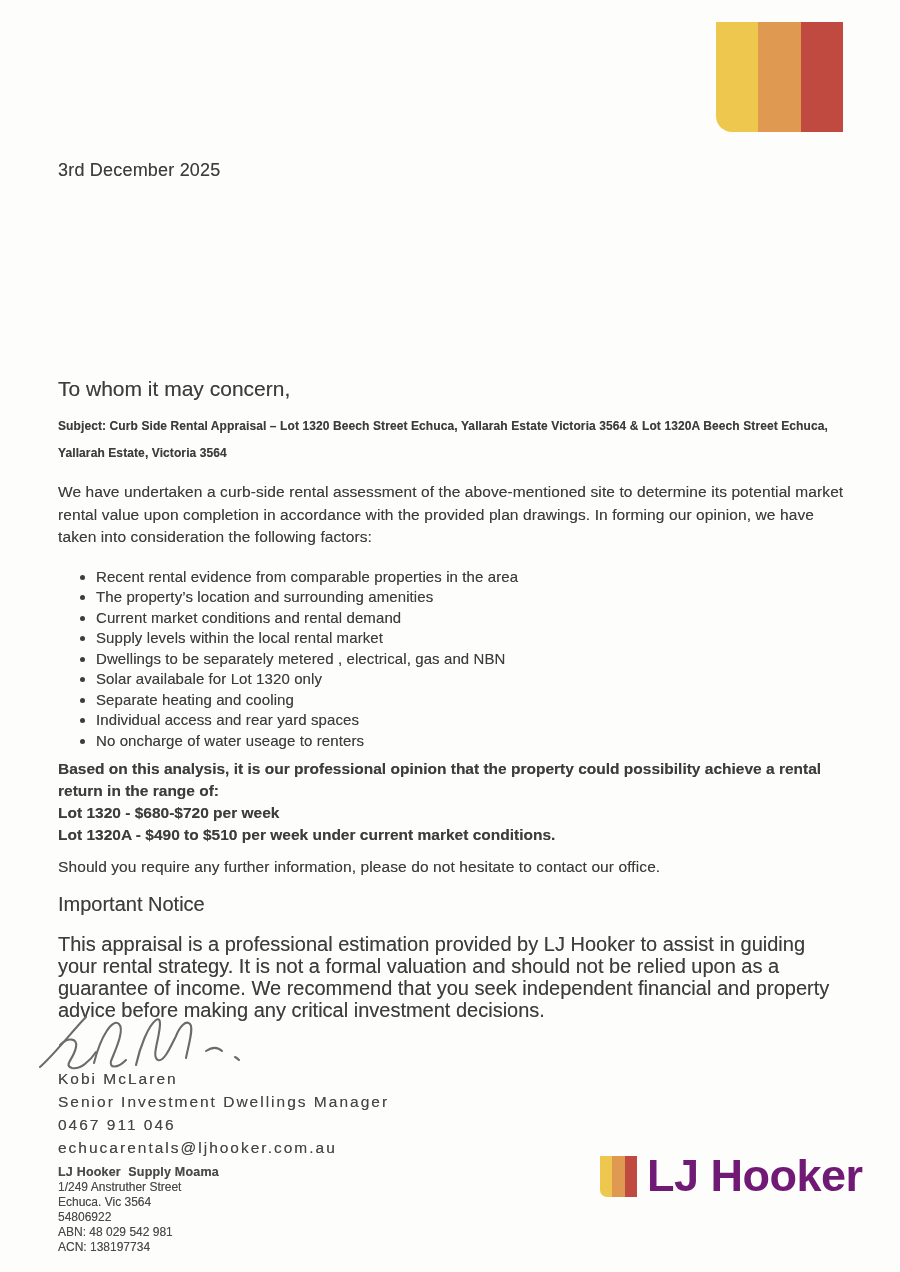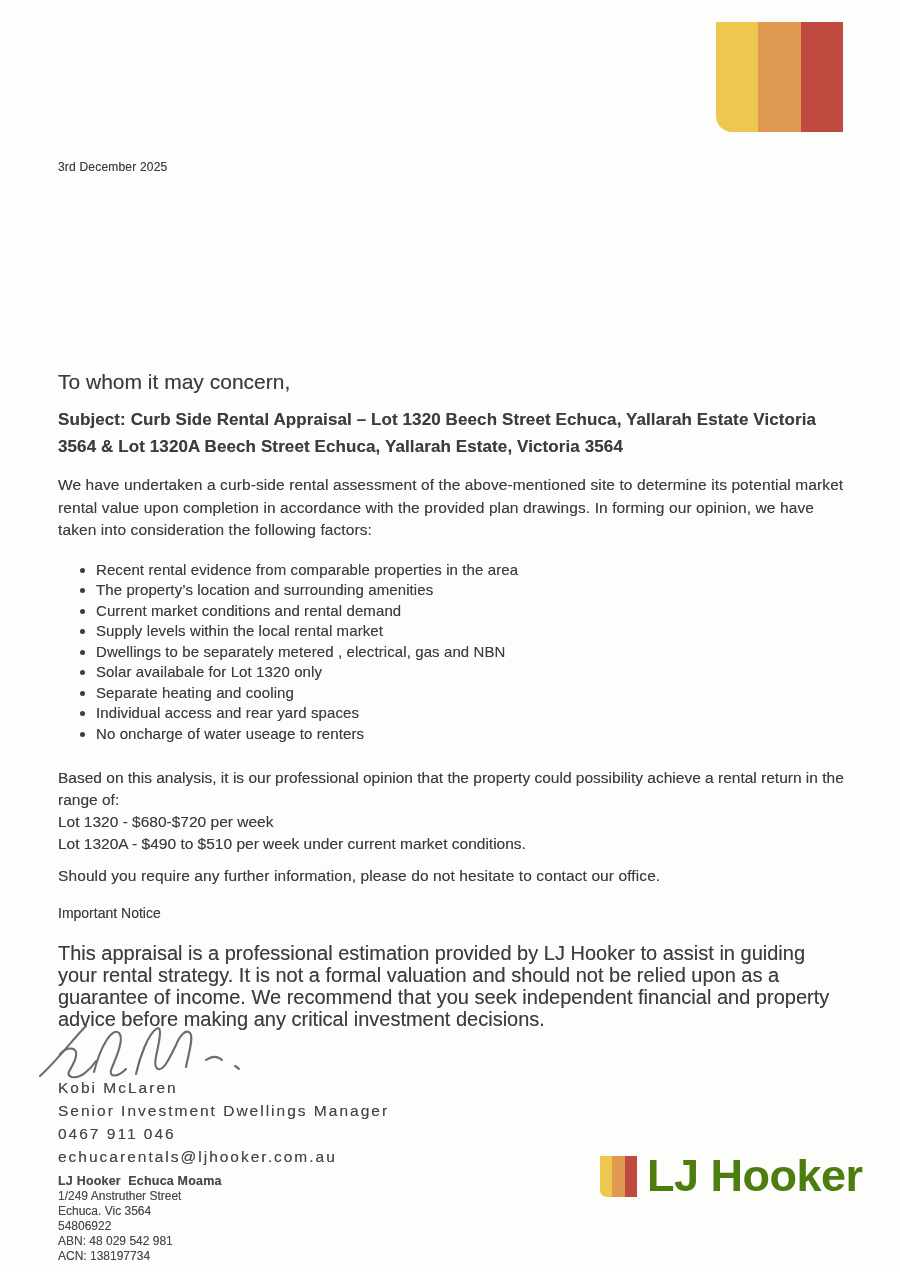--- a/index.html
+++ b/index.html
@@ -25,52 +25,52 @@
     top: 22px;
     right: 57px;
     width: 127px;
     height: 110px;
     display: flex;
     overflow: hidden;
     border-bottom-left-radius: 16px;
   }
   .brand-mark-top .stripe { flex: 1 1 0; }
 
-  .date { margin-top: 160px; font-size: 12px; letter-spacing: 0.2px; }
+  .date { margin-top: 160px; font-size: 18px; letter-spacing: 0.2px; }
 
   .salutation { margin-top: 196px; font-size: 21px; }
 
   .subject {
     margin-top: 12px;
-    font-size: 17px;
+    font-size: 12px;
     font-weight: bold;
     line-height: 27px;
     letter-spacing: 0.1px;
   }
 
   .para { font-size: 15.5px; line-height: 22.5px; letter-spacing: 0.1px; }
   .intro { margin-top: 14px; }
 
   ul.factors {
     margin: 18px 0 0 0;
     padding-left: 38px;
     list-style: disc;
   }
   ul.factors li {
     font-size: 15px;
     line-height: 20.5px;
     letter-spacing: 0.1px;
   }
 
-  .analysis-block { margin-top: 23px; }
+  .analysis-block { margin-top: 7px; font-weight: bold; }
   .analysis-block div { font-size: 15.5px; line-height: 22px; }
 
   .closing { margin-top: 10px; }
 
-  .notice-title { margin-top: 14px; font-size: 14px; line-height: 22px; }
+  .notice-title { margin-top: 14px; font-size: 20px; line-height: 22px; }
   .notice-body { margin-top: 18px; font-size: 20px; line-height: 22px; }
 
   .sign-off { margin-top: 2px; font-size: 15.5px; line-height: 22px; }
 
   .signature-wrap { margin: -8px 0 0 -20px; height: 58px; }
   .signature-wrap svg { display: block; }
 
   .sender { margin-top: -4px; }
   .sender div { font-size: 15.5px; line-height: 23px; letter-spacing: 2px; color: #464646; }
 
@@ -91,21 +91,21 @@
     display: flex;
     overflow: hidden;
     border-bottom-left-radius: 7px;
   }
   .brand-footer .mark .stripe { flex: 1 1 0; }
   .brand-footer .wordmark {
     margin-left: 10px;
     font-size: 45px;
     font-weight: 600;
     letter-spacing: -0.5px;
-    color: #4d7c0f;
+    color: #701a75;
     text-shadow: none;
   }
 </style>
 </head>
 <body>
 
 <div class="page">
 
   <div class="brand-mark-top">
     <div class="stripe" style="background:#EEC84E"></div>
@@ -160,21 +160,21 @@
     </div>
 
     <div class="sender">
       <div>Kobi McLaren</div>
       <div>Senior Investment Dwellings Manager</div>
       <div>0467 911 046</div>
       <div>echucarentals@ljhooker.com.au</div>
     </div>
 
     <div class="office">
-      <div class="office-name">LJ Hooker  Echuca Moama</div>
+      <div class="office-name">LJ Hooker  Supply Moama</div>
       <div>1/249 Anstruther Street</div>
       <div>Echuca. Vic 3564</div>
       <div>54806922</div>
       <div>ABN: 48 029 542 981</div>
       <div>ACN: 138197734</div>
     </div>
   </div>
 
   <div class="brand-footer">
     <div class="mark">

